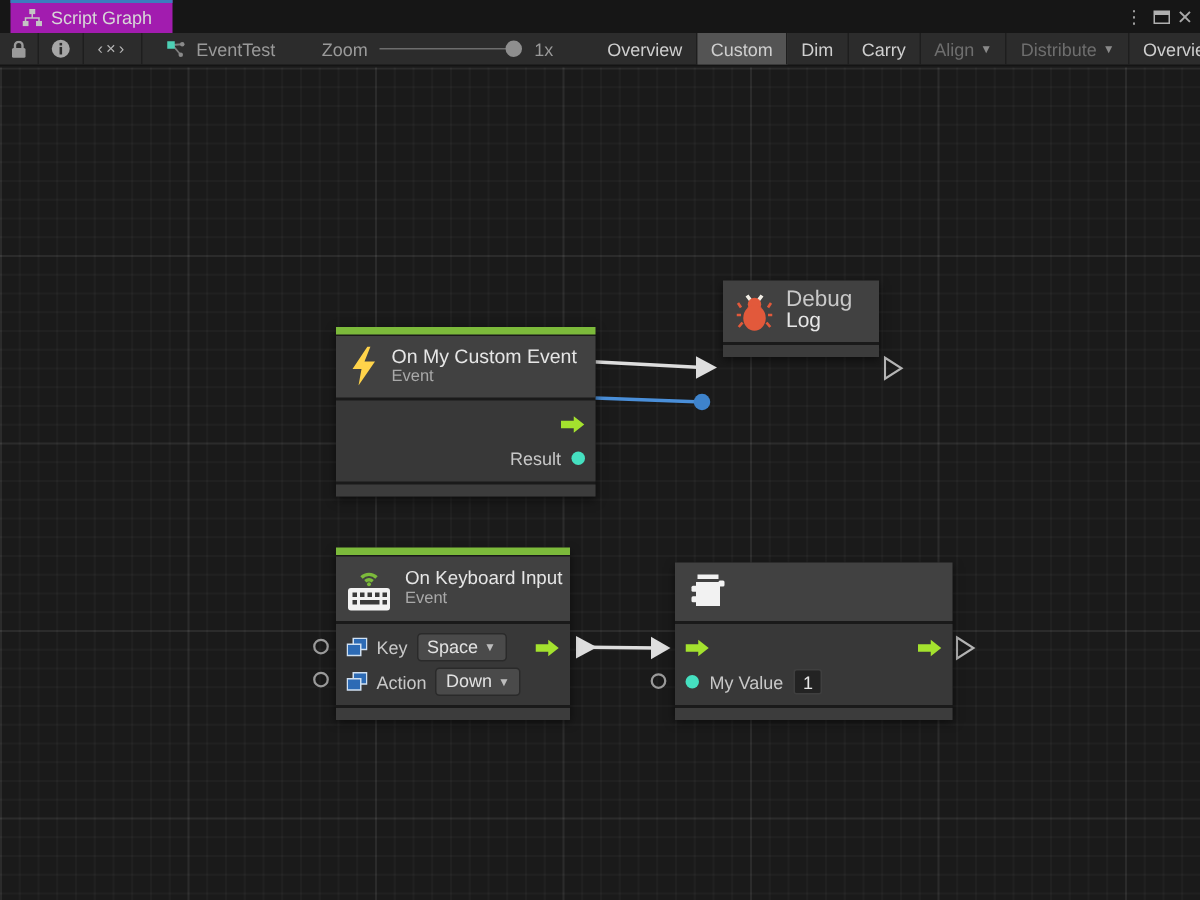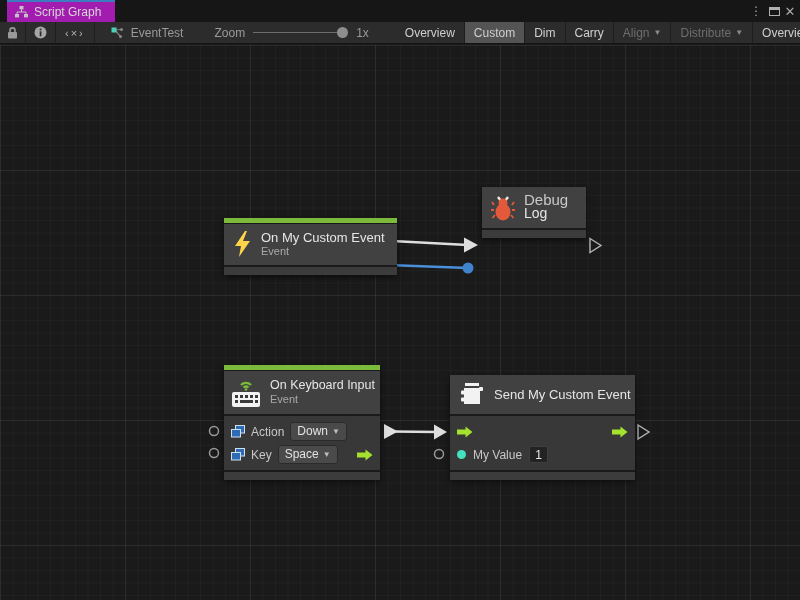--- a/index.html
+++ b/index.html
@@ -196,20 +196,33 @@
       <span class="iconwrap">
         <svg width="19" height="26" viewBox="0 0 19 26">
           <polygon points="12,0 2,15 8,15 6,26 17,10 10,10 14,0" fill="#ffd34a"></polygon>
         </svg>
       </span>
       <span>
         <div class="ntitle">On My Custom Event</div>
         <div class="nsub">Event</div>
       </span>
     </div>
+    <div class="body">
+      <div class="row" style="justify-content:flex-end">
+        <span class="iconwrap">
+          <svg width="16" height="12" viewBox="0 0 16 12">
+              <path d="M0 3.5 H8.5 V0.5 L15.5 6 L8.5 11.5 V8.5 H0 Z" fill="#a4e22e"></path>
+            </svg>
+        </span>
+      </div>
+      <div class="row" style="justify-content:flex-end">
+        <span class="plabel">Result</span>
+        <span class="dot teal"></span>
+      </div>
+    </div>
     <div class="footer"></div>
   </div>
 
   <div class="node" style="left:482px; top:187px; width:104px;">
     <div class="header" style="margin-top:0">
       <span class="iconwrap">
         <svg width="24" height="28" viewBox="0 0 24 28">
           <path d="M7 4 L10 8 M17 4 L14 8" stroke="#f0ece4" stroke-width="2.4"></path>
           <path d="M3 12 L1 9 M3 17 H0 M4 22 L1.5 25 M21 12 L23 9 M21 17 H24 M20 22 L22.5 25" stroke="#e2593b" stroke-width="1.8"></path>
           <circle cx="12" cy="10" r="4.5" fill="#e2593b"></circle>
@@ -251,63 +264,60 @@
       </span>
     </div>
     <div class="body">
       <div class="row" style="gap:6px">
         <span class="iconwrap">
           <svg width="14" height="13" viewBox="0 0 14 13">
             <rect x="4.5" y="0.5" width="9" height="7.5" fill="#2d6bb5" stroke="#cfe0f2" stroke-width="1"></rect>
             <rect x="0.5" y="4.5" width="9" height="7.5" fill="#2d6bb5" stroke="#cfe0f2" stroke-width="1"></rect>
           </svg>
         </span>
+        <span class="plabel">Key</span>
+        <span class="dropdown">
+          <span>Space</span>
+          <span class="caret"></span>
+        </span>
+        <span class="grow"></span>
+        <span class="iconwrap">
+          <svg width="16" height="12" viewBox="0 0 16 12">
+              <path d="M0 3.5 H8.5 V0.5 L15.5 6 L8.5 11.5 V8.5 H0 Z" fill="#a4e22e"></path>
+            </svg>
+        </span>
+      </div>
+      <div class="row" style="gap:6px">
+        <span class="iconwrap">
+          <svg width="14" height="13" viewBox="0 0 14 13">
+            <rect x="4.5" y="0.5" width="9" height="7.5" fill="#2d6bb5" stroke="#cfe0f2" stroke-width="1"></rect>
+            <rect x="0.5" y="4.5" width="9" height="7.5" fill="#2d6bb5" stroke="#cfe0f2" stroke-width="1"></rect>
+          </svg>
+        </span>
         <span class="plabel">Action</span>
         <span class="dropdown">
           <span>Down</span>
           <span class="caret"></span>
-        </span>
-      </div>
-      <div class="row" style="gap:6px">
-        <span class="iconwrap">
-          <svg width="14" height="13" viewBox="0 0 14 13">
-            <rect x="4.5" y="0.5" width="9" height="7.5" fill="#2d6bb5" stroke="#cfe0f2" stroke-width="1"></rect>
-            <rect x="0.5" y="4.5" width="9" height="7.5" fill="#2d6bb5" stroke="#cfe0f2" stroke-width="1"></rect>
-          </svg>
-        </span>
-        <span class="plabel">Key</span>
-        <span class="dropdown">
-          <span>Space</span>
-          <span class="caret"></span>
-        </span>
-        <span class="grow"></span>
-        <span class="iconwrap">
-          <svg width="16" height="12" viewBox="0 0 16 12">
-              <path d="M0 3.5 H8.5 V0.5 L15.5 6 L8.5 11.5 V8.5 H0 Z" fill="#a4e22e"></path>
-            </svg>
         </span>
       </div>
     </div>
     <div class="footer"></div>
   </div>
 
   <div class="node" style="left:450px; top:375px; width:185px;">
     <div class="header" style="margin-top:0">
       <span class="iconwrap">
         <svg width="26" height="26" viewBox="0 0 26 26">
           <rect x="6" y="2" width="14" height="3" fill="#f2f2f2"></rect>
           <rect x="5" y="7" width="16" height="16" fill="#f2f2f2"></rect>
           <rect x="2" y="9.5" width="4" height="4" rx="1" fill="#f2f2f2"></rect>
           <rect x="2" y="16.5" width="4" height="4" rx="1" fill="#f2f2f2"></rect>
           <rect x="20" y="6" width="4" height="4" rx="1" fill="#f2f2f2"></rect>
         </svg>
       </span>
-      <span>
-        <div class="ntitle">Send My Custom Event</div>
-      </span>
     </div>
     <div class="body">
       <div class="row" style="justify-content:space-between">
         <span class="iconwrap">
           <svg width="16" height="12" viewBox="0 0 16 12">
               <path d="M0 3.5 H8.5 V0.5 L15.5 6 L8.5 11.5 V8.5 H0 Z" fill="#a4e22e"></path>
             </svg>
         </span>
         <span class="iconwrap">
           <svg width="16" height="12" viewBox="0 0 16 12">

